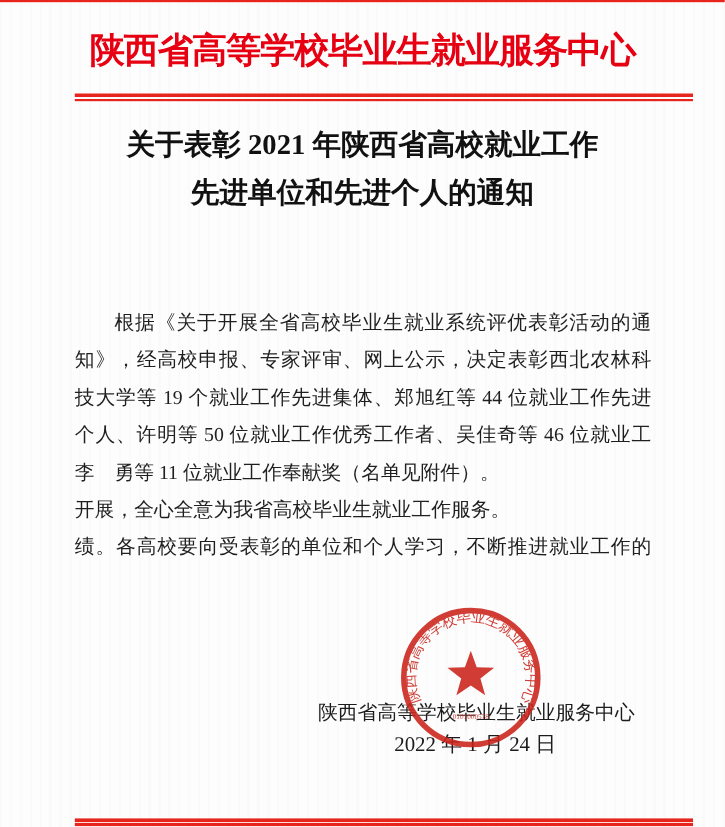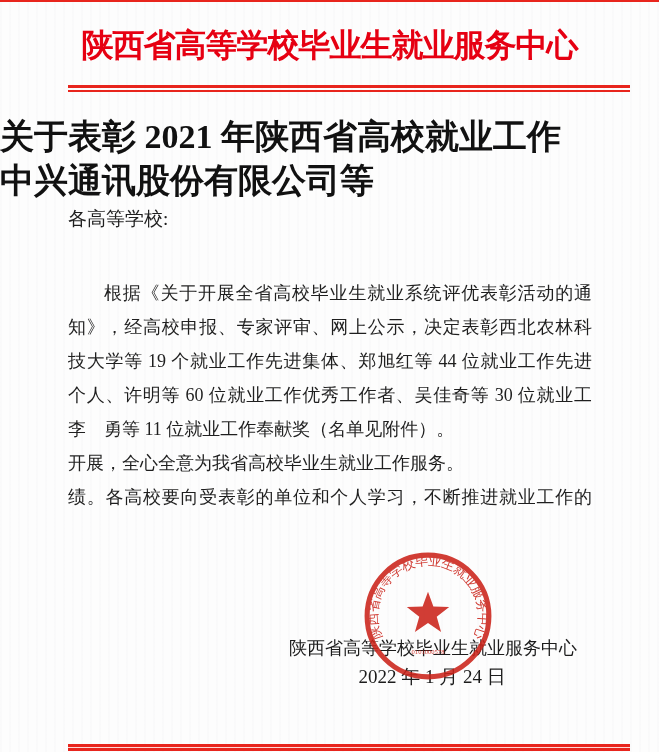--- a/index.html
+++ b/index.html
@@ -28,21 +28,22 @@
     font-size: 32px; font-weight: bold; letter-spacing: -1px;
     color: #e60012;
     white-space: nowrap;
   }
   .header-divider {
     position: absolute; top: 85px; left: 68px; width: 562px; height: 7px;
     background: linear-gradient(#e8251d 0 3px, rgba(0,0,0,0) 3px 5px, #e8251d 5px 7px);
   }
   .doc-title {
     position: absolute; left: 0; width: 100%;
-    font-size: 34px; font-weight: bold; color: #111;
+    text-align: center;
+    font-size: 26px; font-weight: bold; color: #111;
     white-space: nowrap;
   }
   .doc-title.t1 { top: 114px; }
   .doc-title.t2 { top: 158px; }
   .salutation {
     position: absolute; top: 206px; left: 68px;
     font-size: 19px;
   }
   .body-text {
     position: absolute; top: 240px; left: 68px; width: 524px;
@@ -83,29 +84,28 @@
 
 <div class="page">
 
   <div class="top-rule"></div>
 
   <div class="org-header">陕西省高等学校毕业生就业服务中心</div>
 
   <div class="header-divider"></div>
 
   <div class="doc-title t1">关于表彰 2021 年陕西省高校就业工作</div>
-  <div class="doc-title t2">中兴通讯股份有限公司等</div>
+  <div class="doc-title t2">先进单位和先进个人的通知</div>
 
-  <div class="salutation">各高等学校:</div>
 
   <div class="body-text">
     <div class="line indent">根据《关于开展全省高校毕业生就业系统评优表彰活动的通</div>
     <div class="line">知》，经高校申报、专家评审、网上公示，决定表彰西北农林科</div>
     <div class="line">技大学等 19 个就业工作先进集体、郑旭红等 44 位就业工作先进</div>
-    <div class="line">个人、许明等 60 位就业工作优秀工作者、吴佳奇等 30 位就业工</div>
+    <div class="line">个人、许明等 50 位就业工作优秀工作者、吴佳奇等 46 位就业工</div>
     <div class="line no-fill">李　勇等 11 位就业工作奉献奖（名单见附件）。</div>
     <div class="line no-fill">开展，全心全意为我省高校毕业生就业工作服务。</div>
     <div class="line">绩。各高校要向受表彰的单位和个人学习，不断推进就业工作的</div>
   </div>
 
   <div class="signature">陕西省高等学校毕业生就业服务中心</div>
 
   <div class="date">2022 年 1 月 24 日</div>
 
   <svg class="seal" viewBox="0 0 134 134" xmlns="http://www.w3.org/2000/svg">

